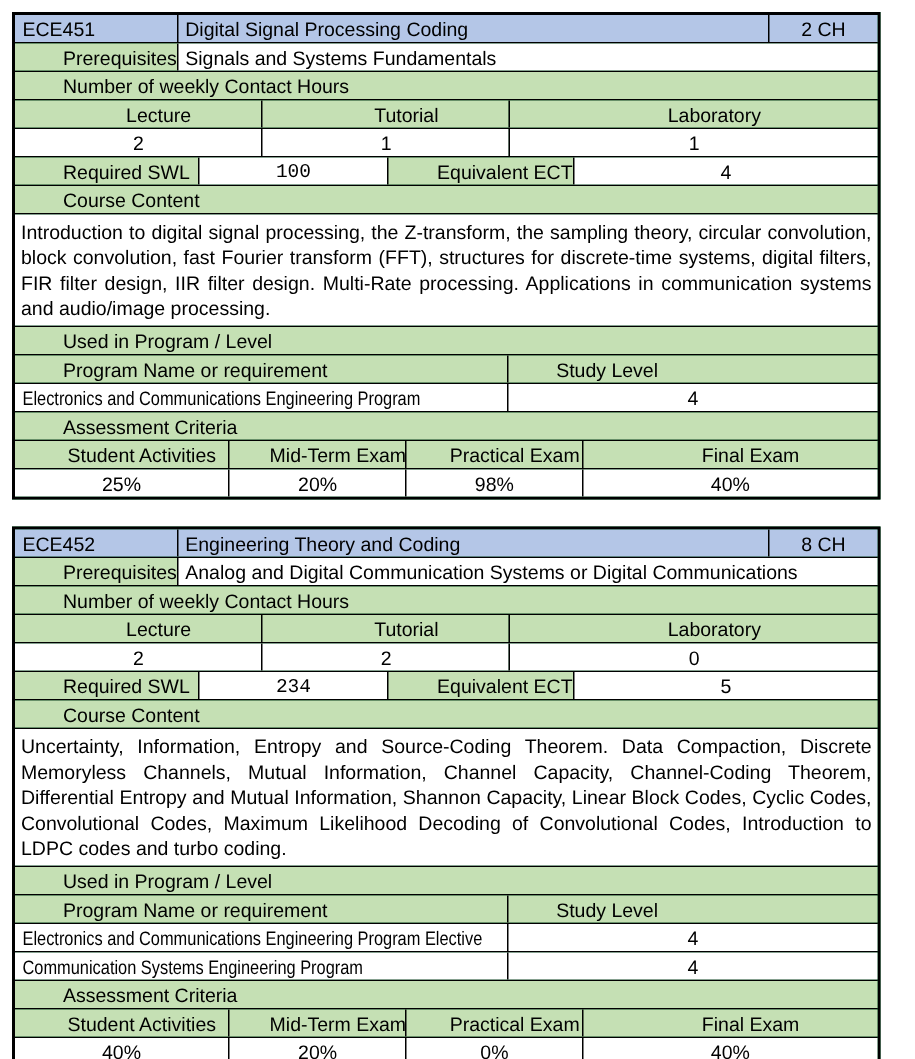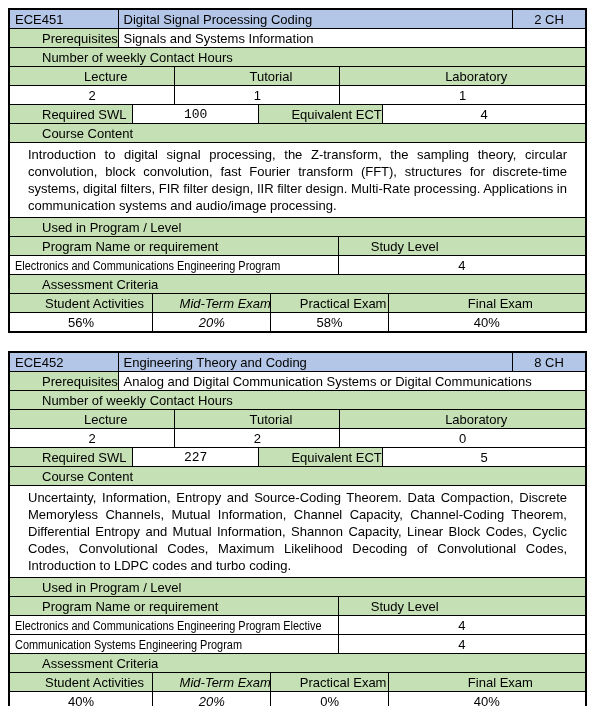--- a/index.html
+++ b/index.html
@@ -50,27 +50,27 @@
   
   .w-label  { flex: 0 0 18.7%; }
   .w-credit { flex: 0 0 12.7%; }
   .w-lec    { flex: 0 0 28.6%; }
   .w-tut    { flex: 0 0 28.7%; }
   .w-swl1   { flex: 0 0 21.2%; }
   .w-swl2   { flex: 0 0 22.0%; font-family: Liberation Mono, monospace; }
   .w-swl3   { flex: 0 0 21.5%; }
   .w-prog   { flex: 0 0 57.0%; }
   .w-as1    { flex: 0 0 24.7%; }
-  .w-as2    { flex: 0 0 20.6%; font-style: italic; }
+  .w-as2    { flex: 0 0 20.6%; }
   .w-as3    { flex: 0 0 20.4%; }
   .content-cell {
     white-space: normal;
     display: block;
     text-align: justify;
-    padding: 3px 18px;
+    padding: 3px 4px;
     line-height: 17px;
   }
   .squeeze {
     display: inline-block;
     transform: scaleX(0.84);
     transform-origin: 0 50%;
     white-space: nowrap;
   }
 </style>
 </head>
@@ -79,21 +79,21 @@
 <div class="page">
 
   <div class="tbl">
     <div class="row">
       <div class="cell blue w-label">ECE451</div>
       <div class="cell blue flex1">Digital Signal Processing Coding</div>
       <div class="cell blue w-credit center">2 CH</div>
     </div>
     <div class="row">
       <div class="cell green w-label">Prerequisites</div>
-      <div class="cell white flex1">Signals and Systems Information</div>
+      <div class="cell white flex1">Signals and Systems Fundamentals</div>
     </div>
     <div class="row">
       <div class="cell green full">Number of weekly Contact Hours</div>
     </div>
     <div class="row">
       <div class="cell green w-lec center">Lecture</div>
       <div class="cell green w-tut center">Tutorial</div>
       <div class="cell green flex1 center">Laboratory</div>
     </div>
     <div class="row">
@@ -129,23 +129,23 @@
     <div class="row">
       <div class="cell green full">Assessment Criteria</div>
     </div>
     <div class="row">
       <div class="cell green w-as1 center">Student Activities</div>
       <div class="cell green w-as2 center">Mid-Term Exam</div>
       <div class="cell green w-as3 center">Practical Exam</div>
       <div class="cell green flex1 center">Final Exam</div>
     </div>
     <div class="row">
-      <div class="cell white w-as1 center">56%</div>
+      <div class="cell white w-as1 center">25%</div>
       <div class="cell white w-as2 center">20%</div>
-      <div class="cell white w-as3 center">58%</div>
+      <div class="cell white w-as3 center">98%</div>
       <div class="cell white flex1 center">40%</div>
     </div>
   </div>
 
   <div class="tbl">
     <div class="row">
       <div class="cell blue w-label">ECE452</div>
       <div class="cell blue flex1">Engineering Theory and Coding</div>
       <div class="cell blue w-credit center">8 CH</div>
     </div>
@@ -161,21 +161,21 @@
       <div class="cell green w-tut center">Tutorial</div>
       <div class="cell green flex1 center">Laboratory</div>
     </div>
     <div class="row">
       <div class="cell white w-lec center">2</div>
       <div class="cell white w-tut center">2</div>
       <div class="cell white flex1 center">0</div>
     </div>
     <div class="row">
       <div class="cell green w-swl1">Required SWL</div>
-      <div class="cell white w-swl2 center">227</div>
+      <div class="cell white w-swl2 center">234</div>
       <div class="cell green w-swl3">Equivalent ECTS</div>
       <div class="cell white flex1 center">5</div>
     </div>
     <div class="row">
       <div class="cell green full">Course Content</div>
     </div>
     <div class="row">
       <div class="cell white full content-cell">Uncertainty, Information, Entropy and Source-Coding Theorem. Data Compaction, Discrete Memoryless Channels, Mutual Information, Channel Capacity, Channel-Coding Theorem, Differential Entropy and Mutual Information, Shannon Capacity, Linear Block Codes, Cyclic Codes, Convolutional Codes, Maximum Likelihood Decoding of Convolutional Codes, Introduction to LDPC codes and turbo coding.</div>
     </div>
     <div class="row">

